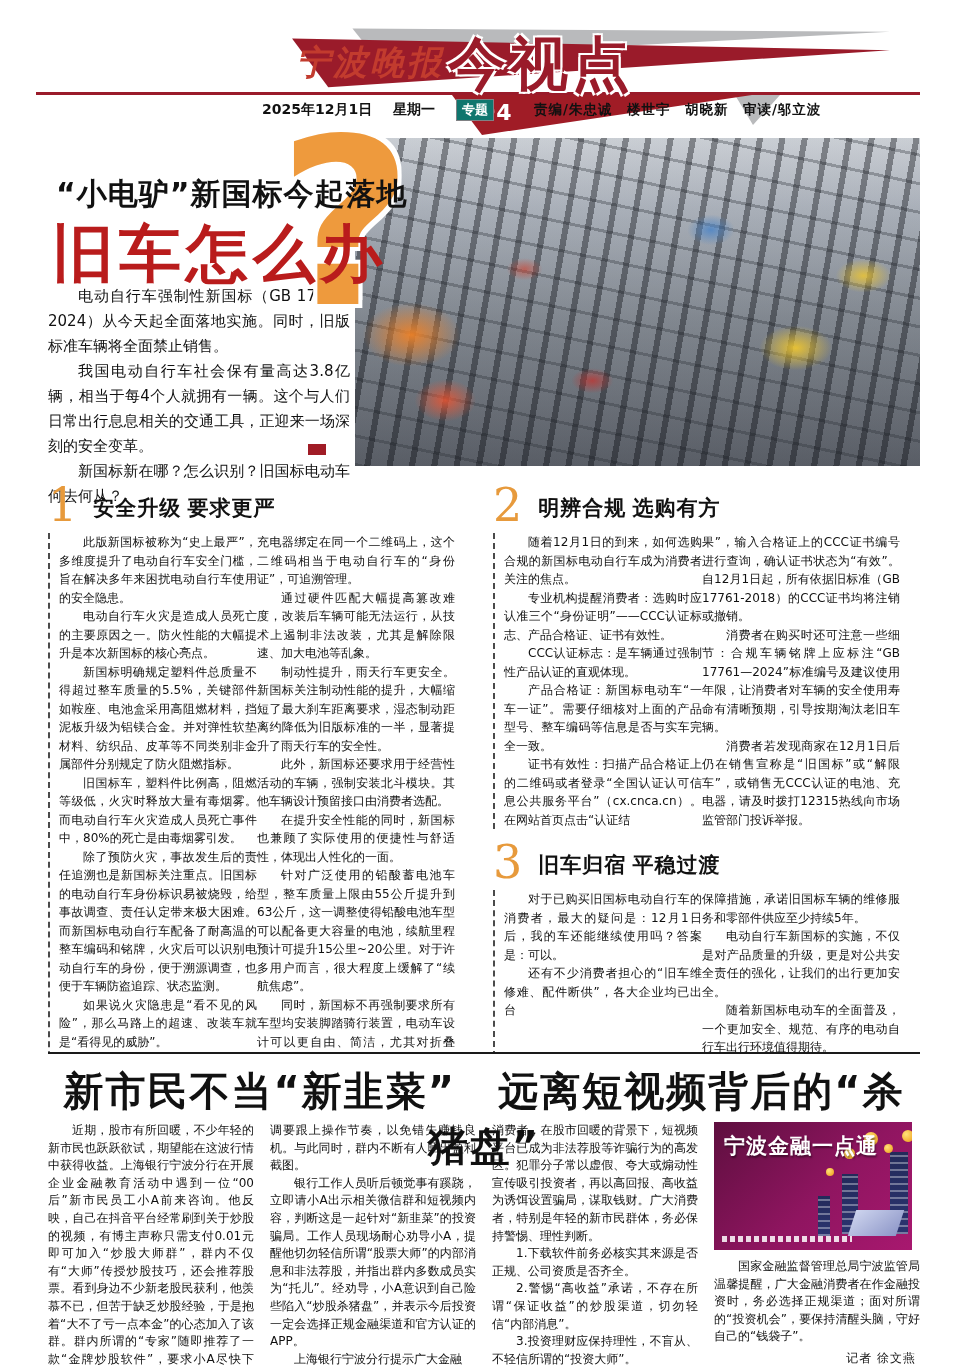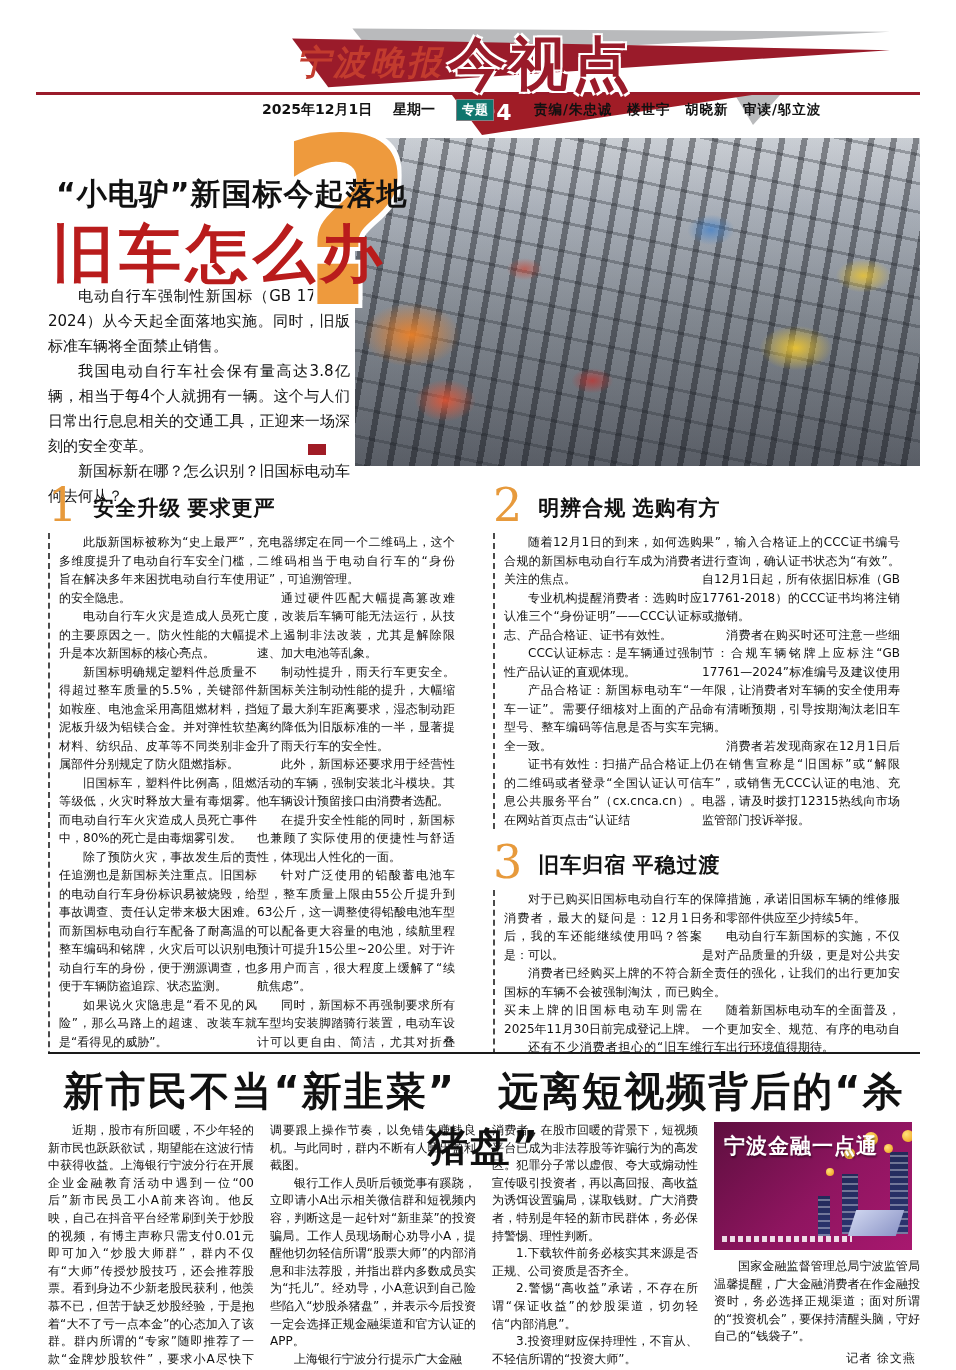--- a/index.html
+++ b/index.html
@@ -176,21 +176,20 @@
         </div>
       </div>
       <div class="sec3">
         <div class="sec-head">
           <span class="sec-num">3</span>
           <span class="sec-title">旧车归宿 平稳过渡</span>
         </div>
         <div class="sec-cols">
           <div class="col">
               <p>对于已购买旧国标电动自行车的消费者，最大的疑问是：12月1日后，我的车还能继续使用吗？答案是：可以。</p>
-              <p>消费者已经购买上牌的不符合新国标的车辆不会被强制淘汰，而已购买未上牌的旧国标电动车则需在2025年11月30日前完成登记上牌。</p>
               <p>还有不少消费者担心的“旧车维修难、配件断供”，各大企业均已出台</p>
             </div>
           <div class="col">
             <div>
                 <p class="cont">保障措施，承诺旧国标车辆的维修服务和零部件供应至少持续5年。</p>
                 <p>电动自行车新国标的实施，不仅是对产品质量的升级，更是对公共安全责任的强化，让我们的出行更加安全。</p>
                 <p>随着新国标电动车的全面普及，一个更加安全、规范、有序的电动自行车出行环境值得期待。</p>
               </div>
 
           </div>

